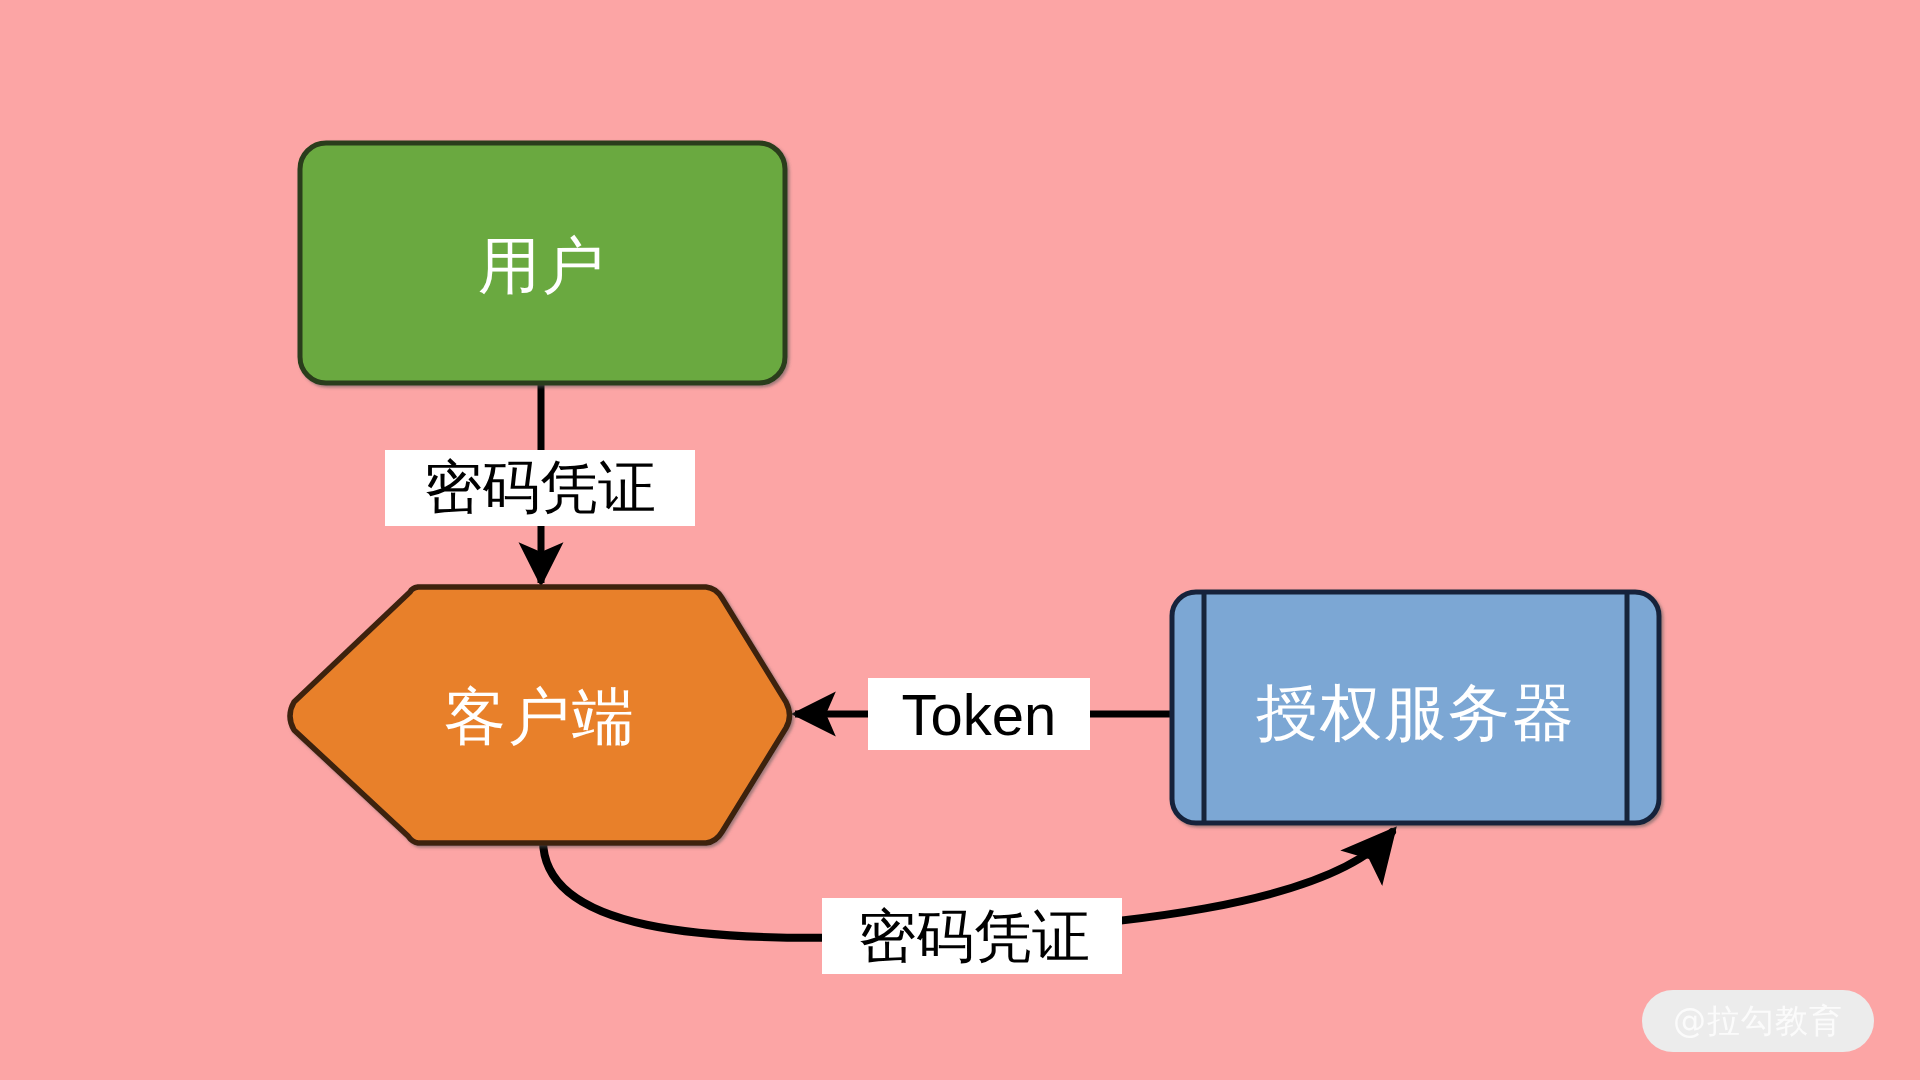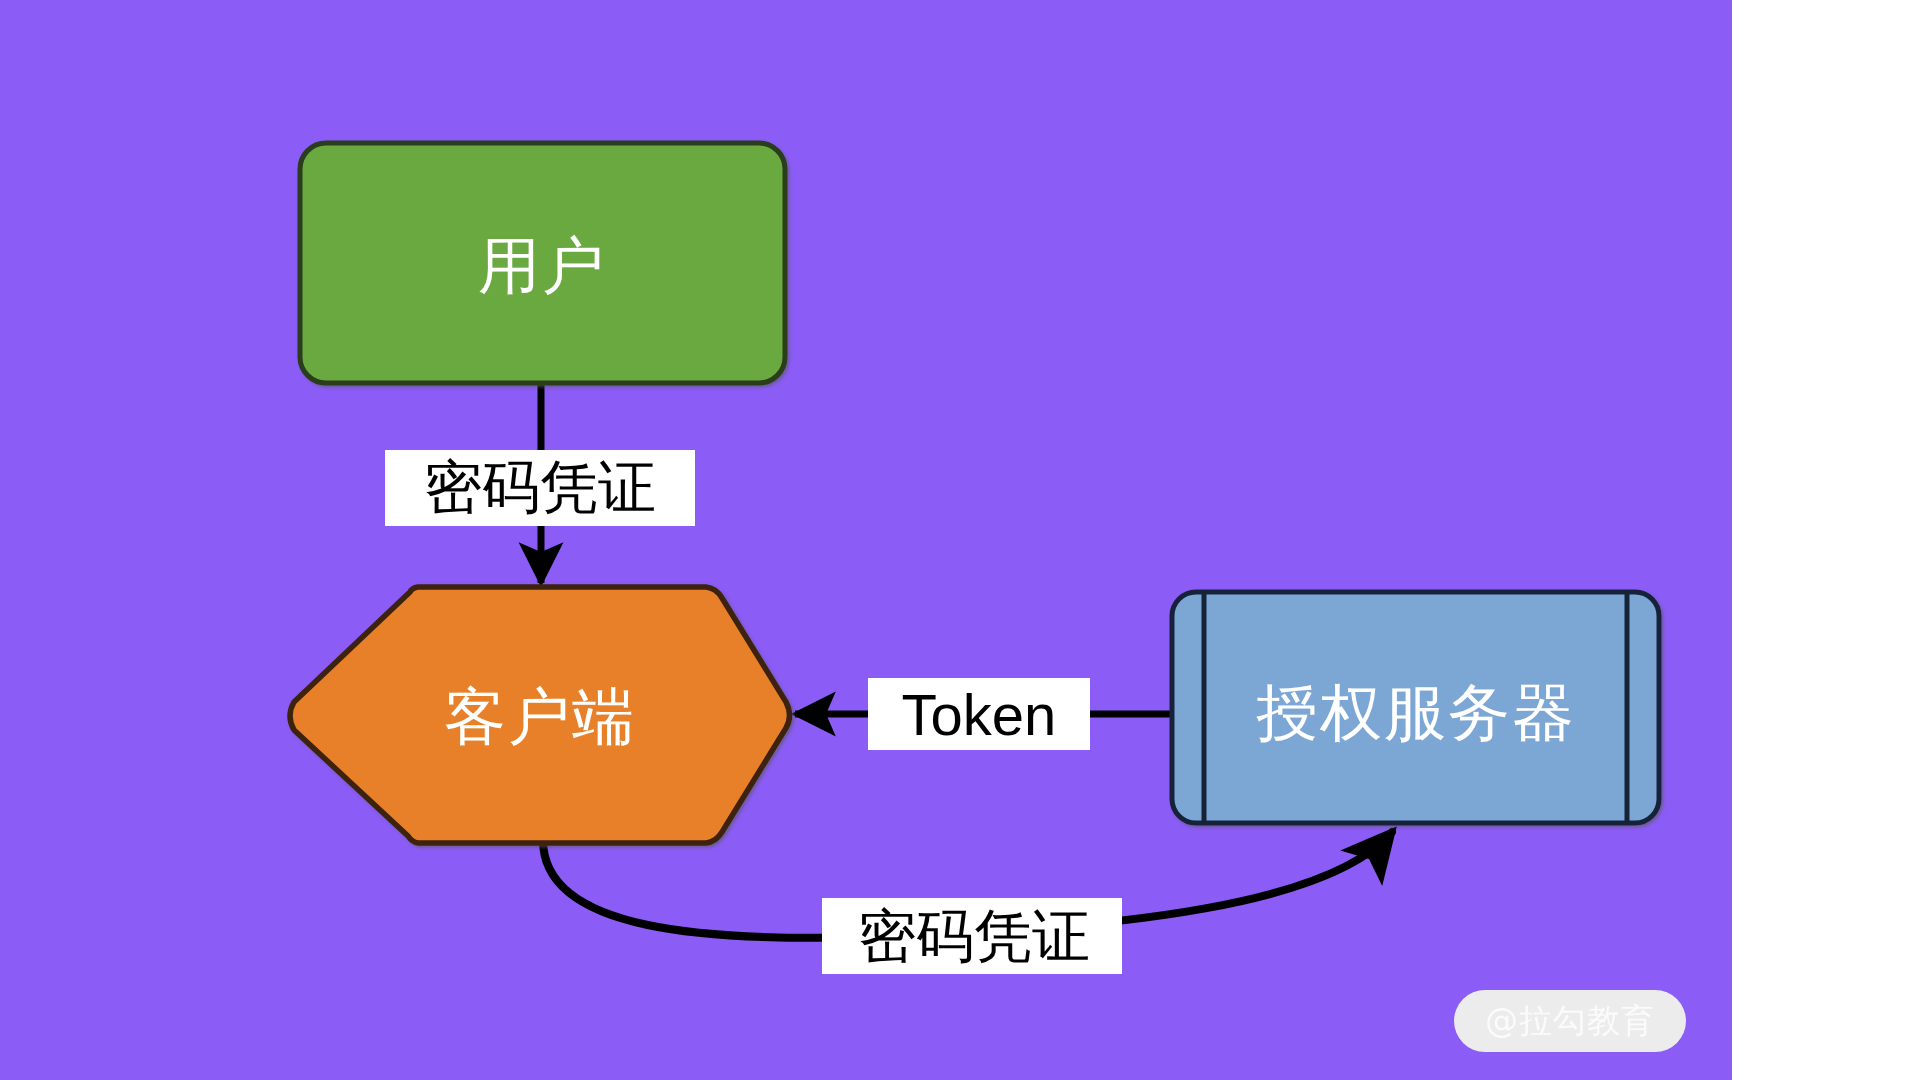--- a/index.html
+++ b/index.html
@@ -5,23 +5,23 @@
   html, body {
     margin: 0;
     padding: 0;
     background: #ffffff;
   }
   body {
     font-family: "Liberation Sans", "DejaVu Sans", sans-serif;
   }
   #stage {
     position: relative;
-    width: 1732px;
+    width: 1920px;
     height: 1080px;
-    background: #8b5cf6;
+    background: #fca5a5;
     overflow: hidden;
   }
   #diagram-svg {
     position: absolute;
     left: 0;
     top: 0;
     width: 1920px;
     height: 1080px;
   }
   .node-label {

